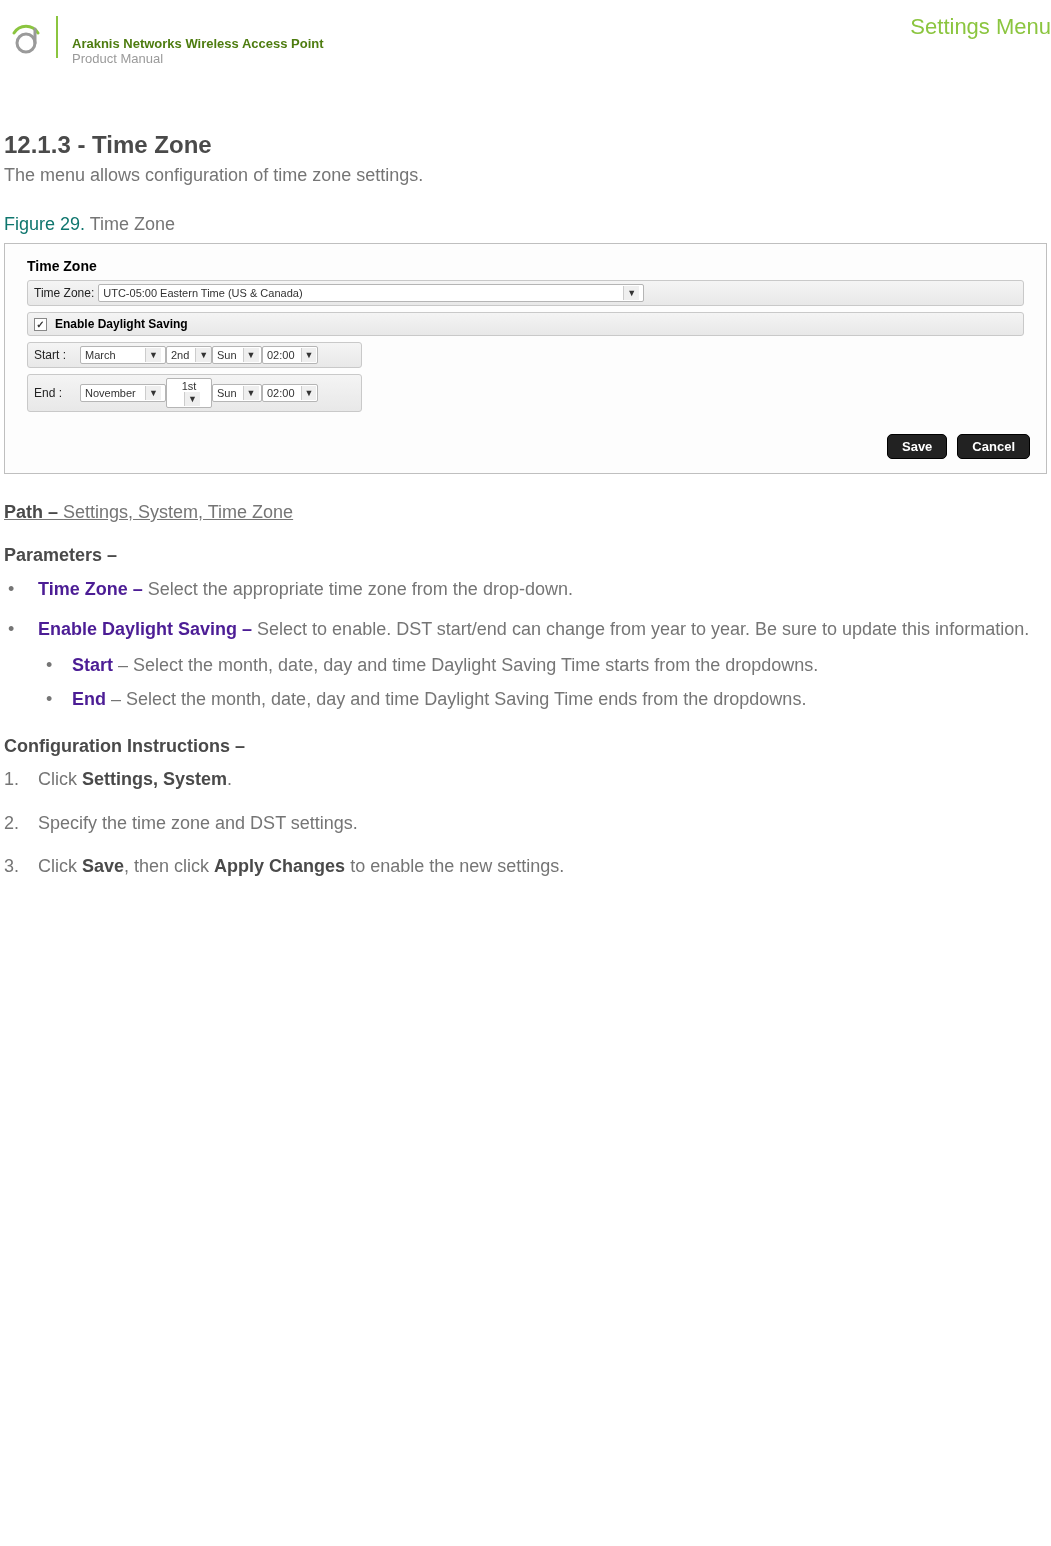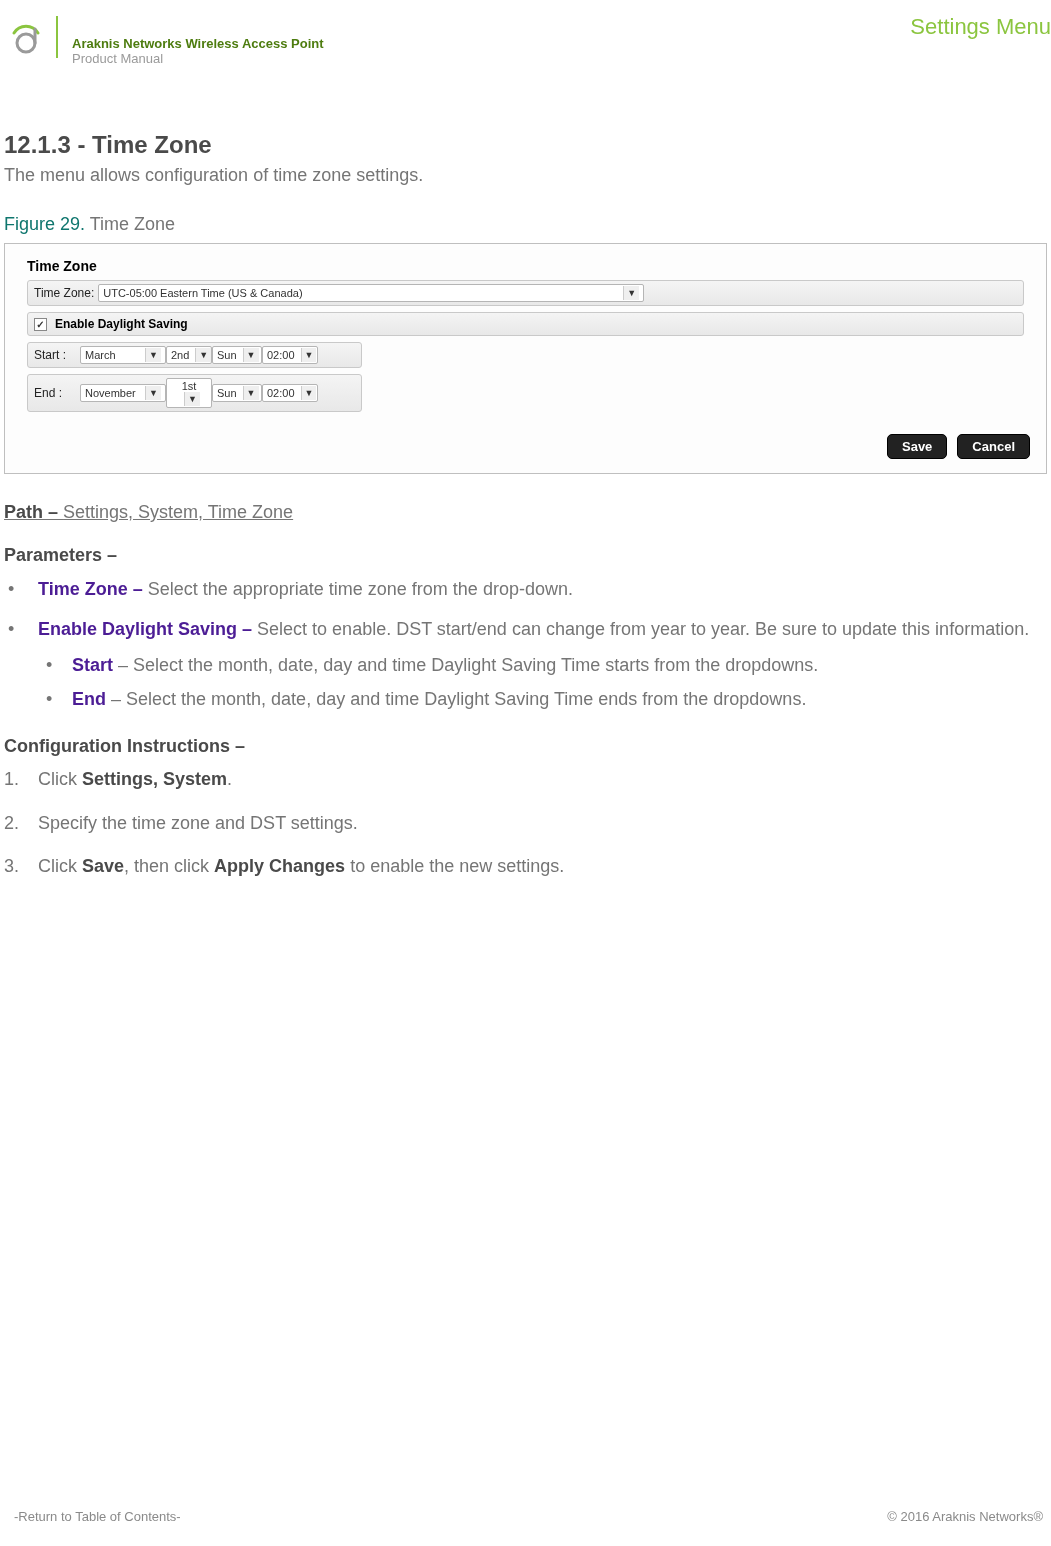--- a/index.html
+++ b/index.html
@@ -317,17 +317,13 @@
       <span>Click </span><span class="bold-inline">Settings, System</span><span>.</span>
     </li>
     <li>Specify the time zone and DST settings.</li>
     <li>
       <span>Click </span><span class="bold-inline">Save</span><span>, then click </span><span class="bold-inline">Apply Changes</span><span> to enable the new settings.</span>
     </li>
   </ol>
 </div>
 
 <div class="footer">
-  <div class="footer-row">
-    <span>-Return to Table of Contents-</span>
-    <span>© 2016 Araknis Networks®</span>
-  </div>
 </div>
 
 </body></html>

